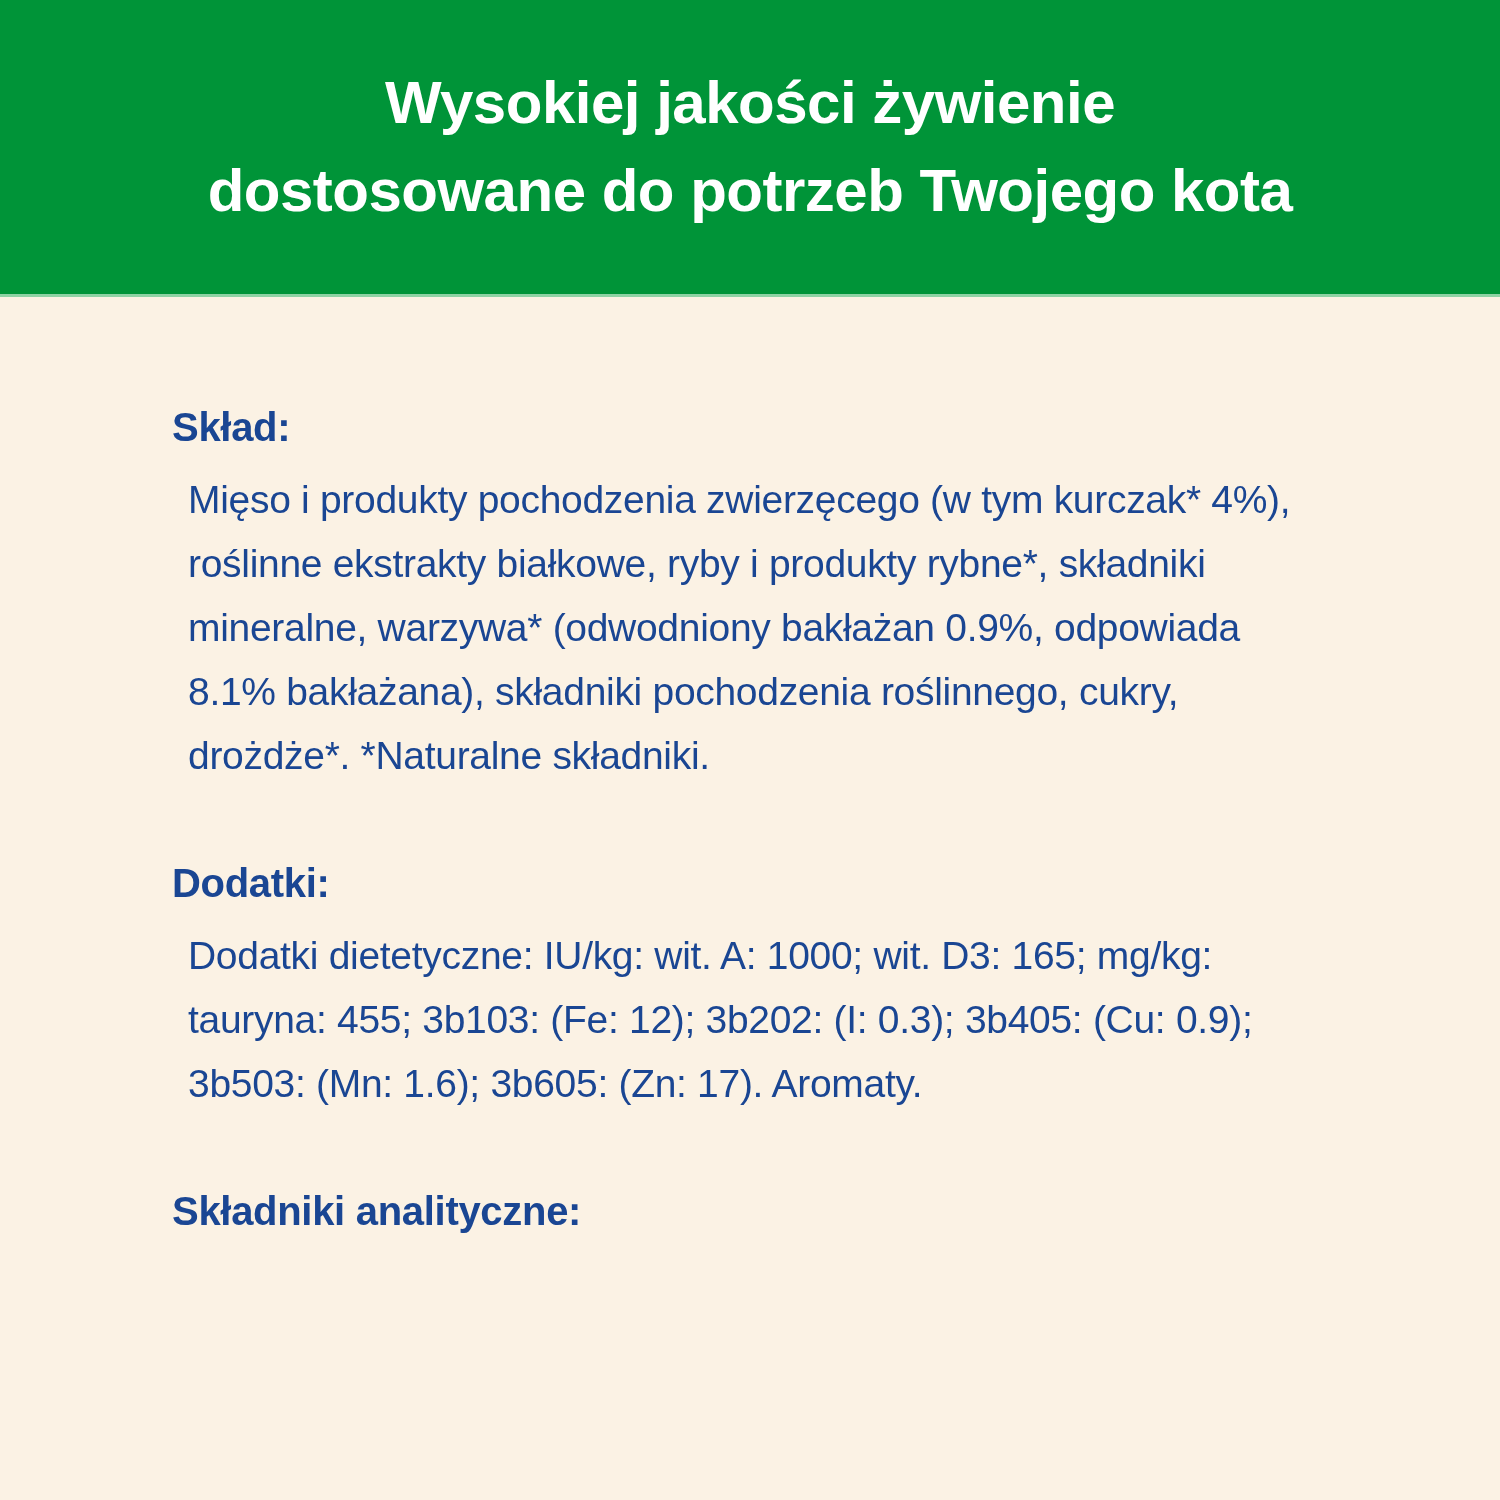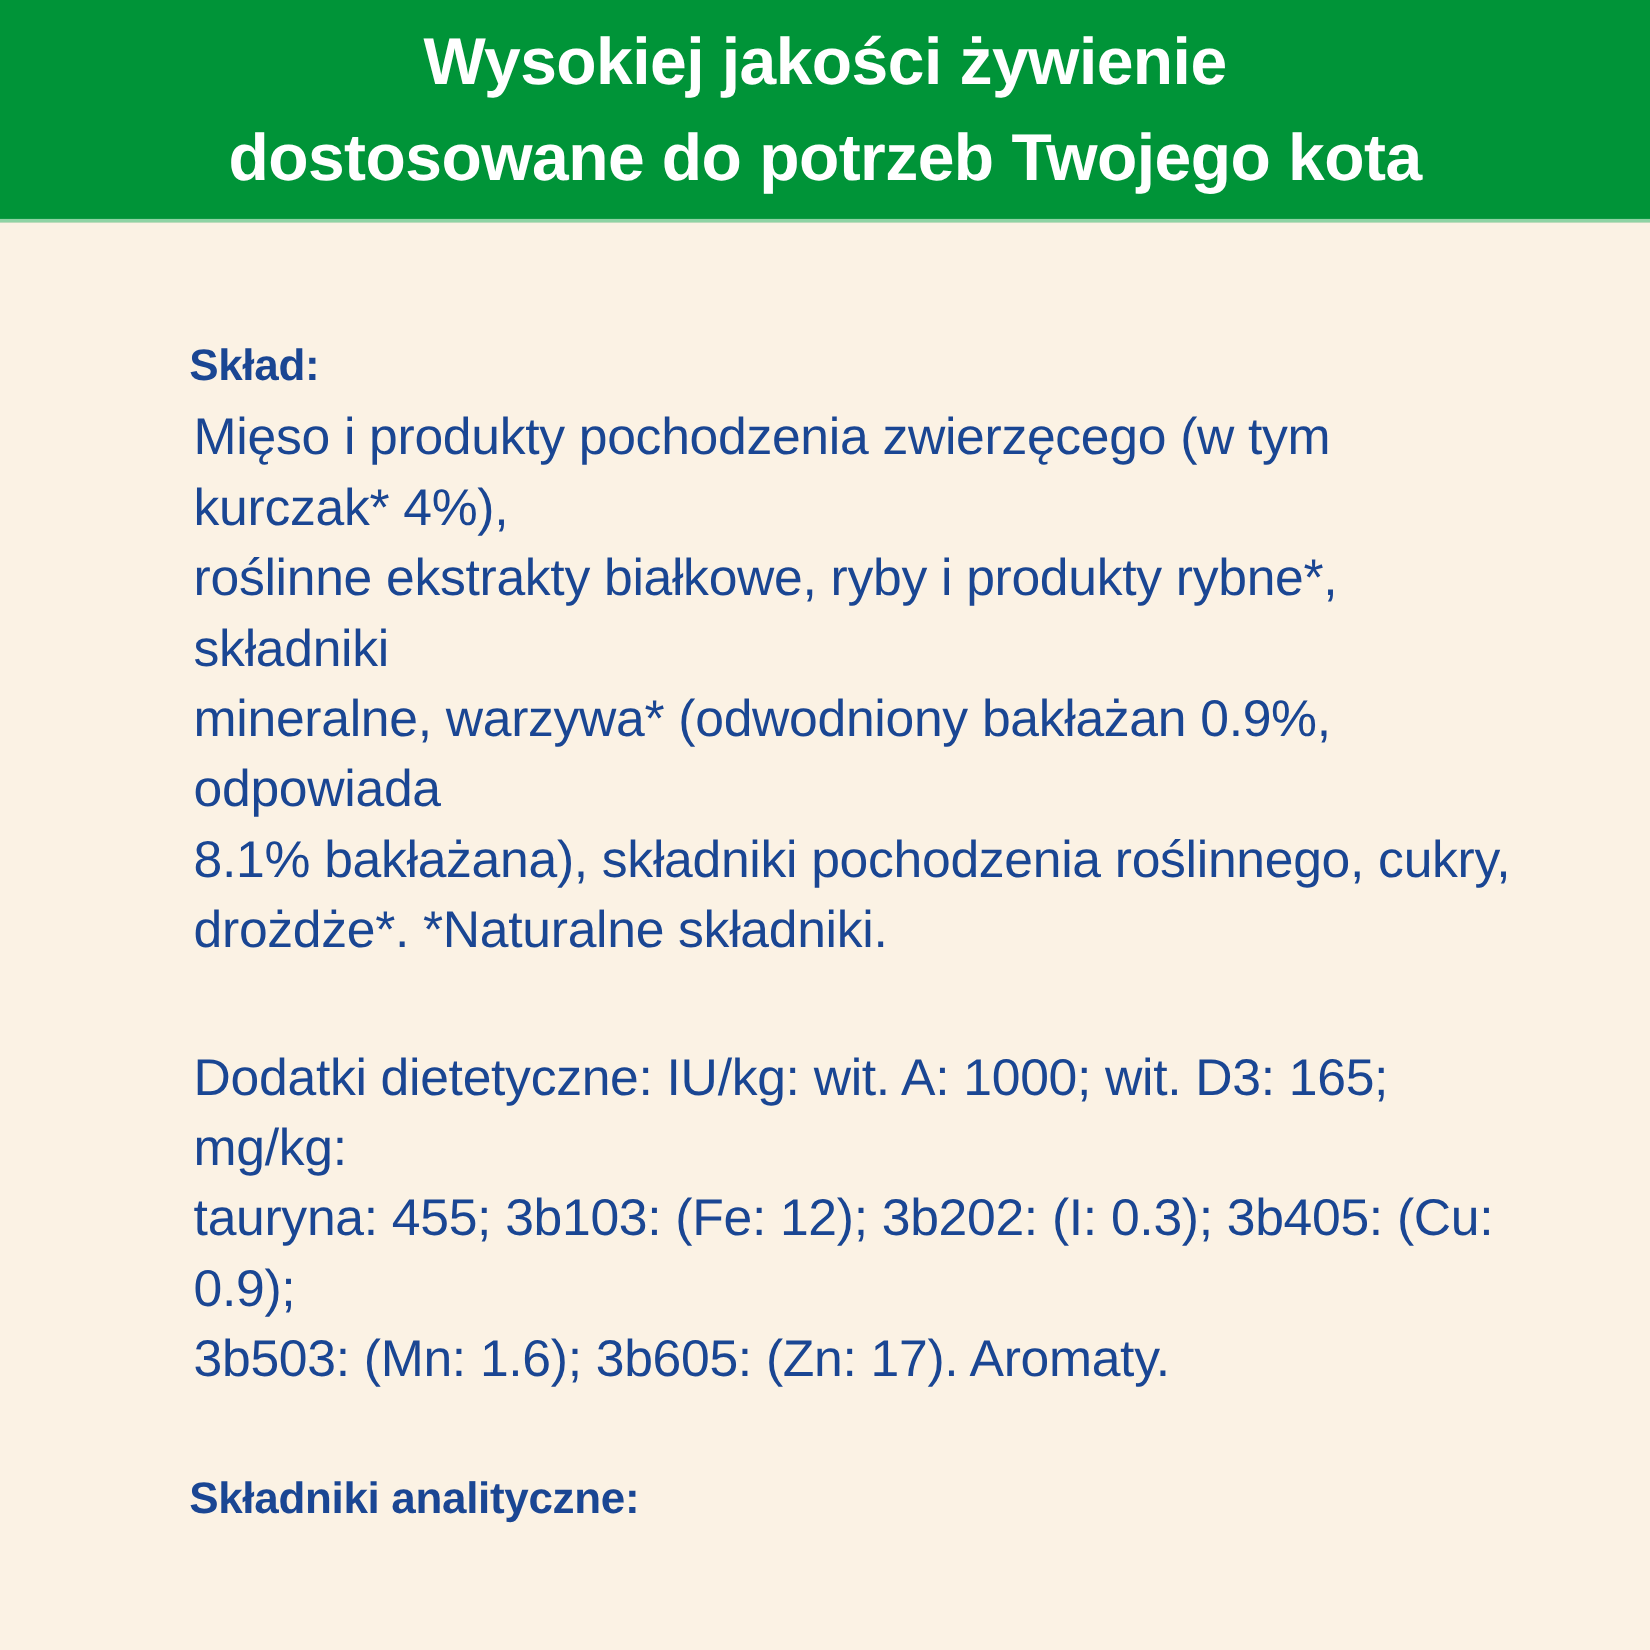--- a/index.html
+++ b/index.html
@@ -14,21 +14,21 @@
     overflow: hidden;
   }
   .page {
     width: 1500px;
     height: 1500px;
     background: #FBF2E4;
   }
   .banner {
     box-sizing: border-box;
     width: 1500px;
-    height: 202px;
+    height: 297px;
     background: #009438;
     border-bottom: 3px solid #8ED3A4;
     display: flex;
     align-items: center;
     justify-content: center;
   }
   .banner-title {
     margin: 0;
     color: #FFFFFF;
     font-size: 60px;
@@ -50,24 +50,24 @@
   }
   .section-heading {
     margin: 0 0 8px 0;
     color: #1A4693;
     font-size: 40px;
     font-weight: 700;
     line-height: 50px;
     letter-spacing: -0.3px;
   }
   .section-text {
-    margin: 4px;
+    margin: 16px;
     max-width: 1210px;
     color: #1A4693;
-    font-size: 47px;
+    font-size: 39px;
     font-weight: 400;
     line-height: 64px;
     letter-spacing: -0.3px;
     white-space: pre-line;
   }
 </style>
 </head>
 <body>
 
 <div class="page">
@@ -82,20 +82,21 @@
     <section class="info-section">
       <h2 class="section-heading">Skład:</h2>
       <p class="section-text">Mięso i produkty pochodzenia zwierzęcego (w tym kurczak* 4%),
 roślinne ekstrakty białkowe, ryby i produkty rybne*, składniki
 mineralne, warzywa* (odwodniony bakłażan 0.9%, odpowiada
 8.1% bakłażana), składniki pochodzenia roślinnego, cukry,
 drożdże*. *Naturalne składniki.</p>
     </section>
 
     <section class="info-section">
+      <h2 class="section-heading">Dodatki:</h2>
       <p class="section-text">Dodatki dietetyczne: IU/kg: wit. A: 1000; wit. D3: 165; mg/kg:
 tauryna: 455; 3b103: (Fe: 12); 3b202: (I: 0.3); 3b405: (Cu: 0.9);
 3b503: (Mn: 1.6); 3b605: (Zn: 17). Aromaty.</p>
     </section>
 
     <section class="info-section">
       <h2 class="section-heading">Składniki analityczne:</h2>
     </section>
 
   </main>

